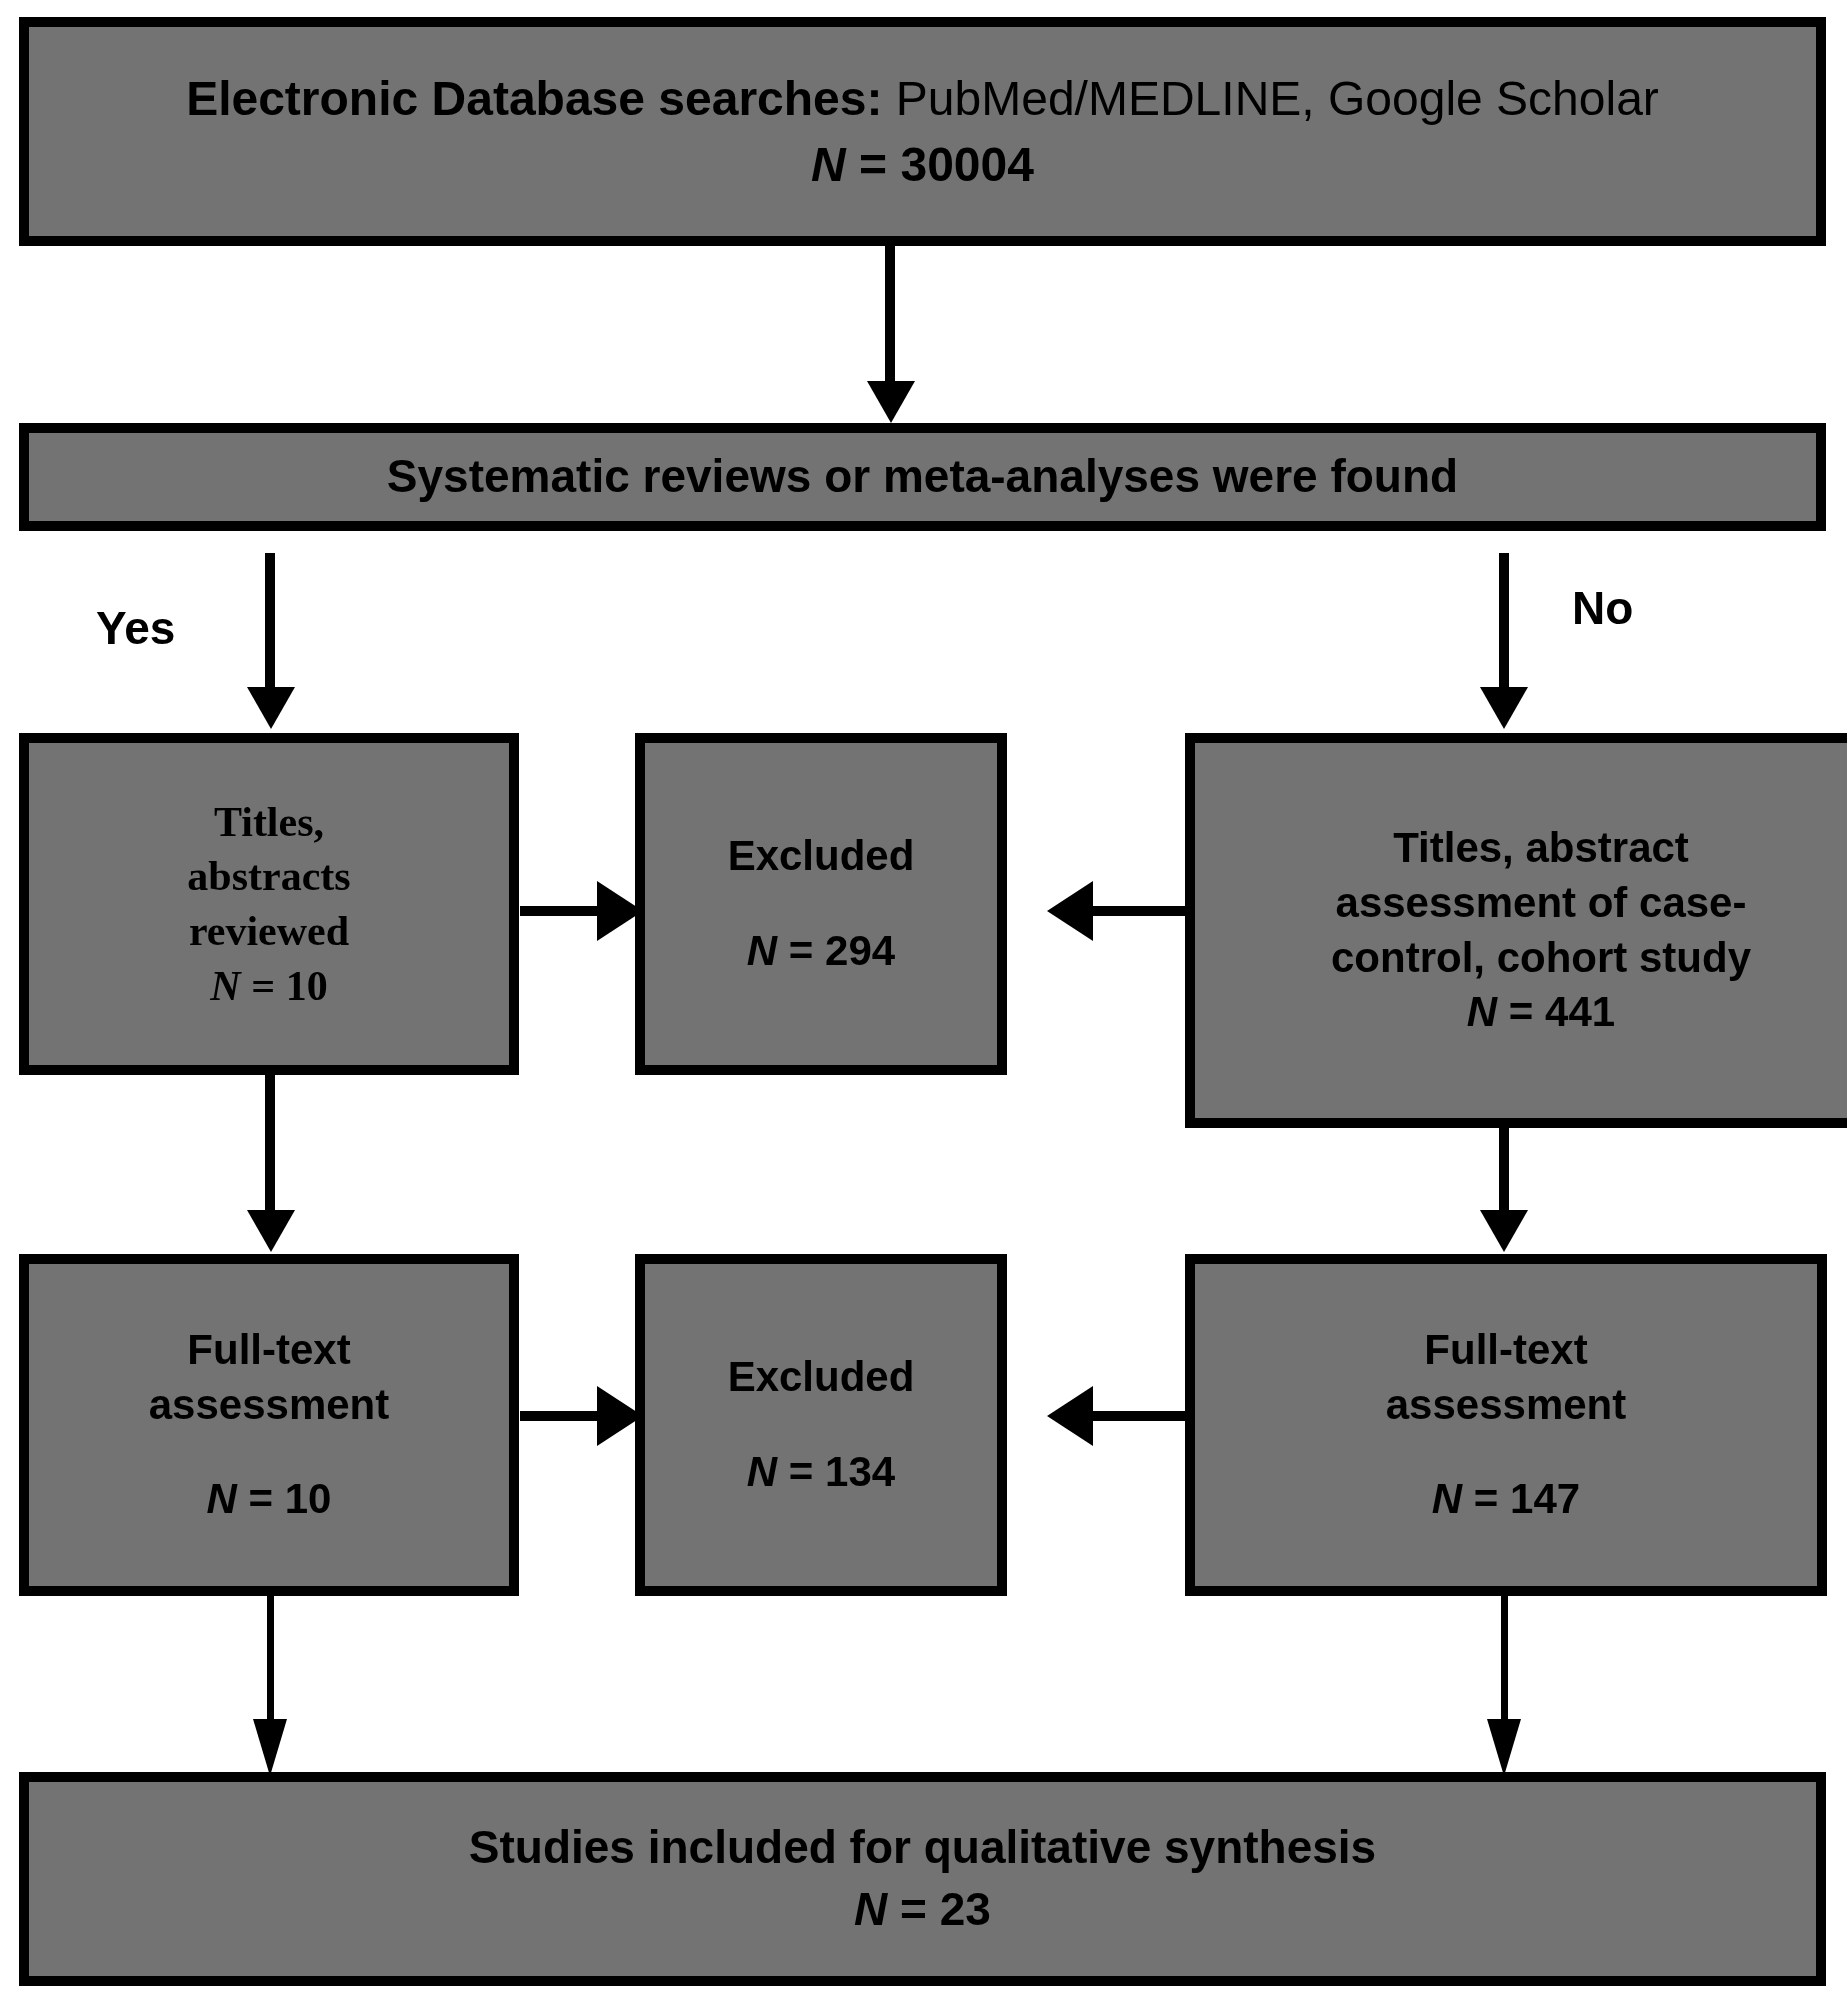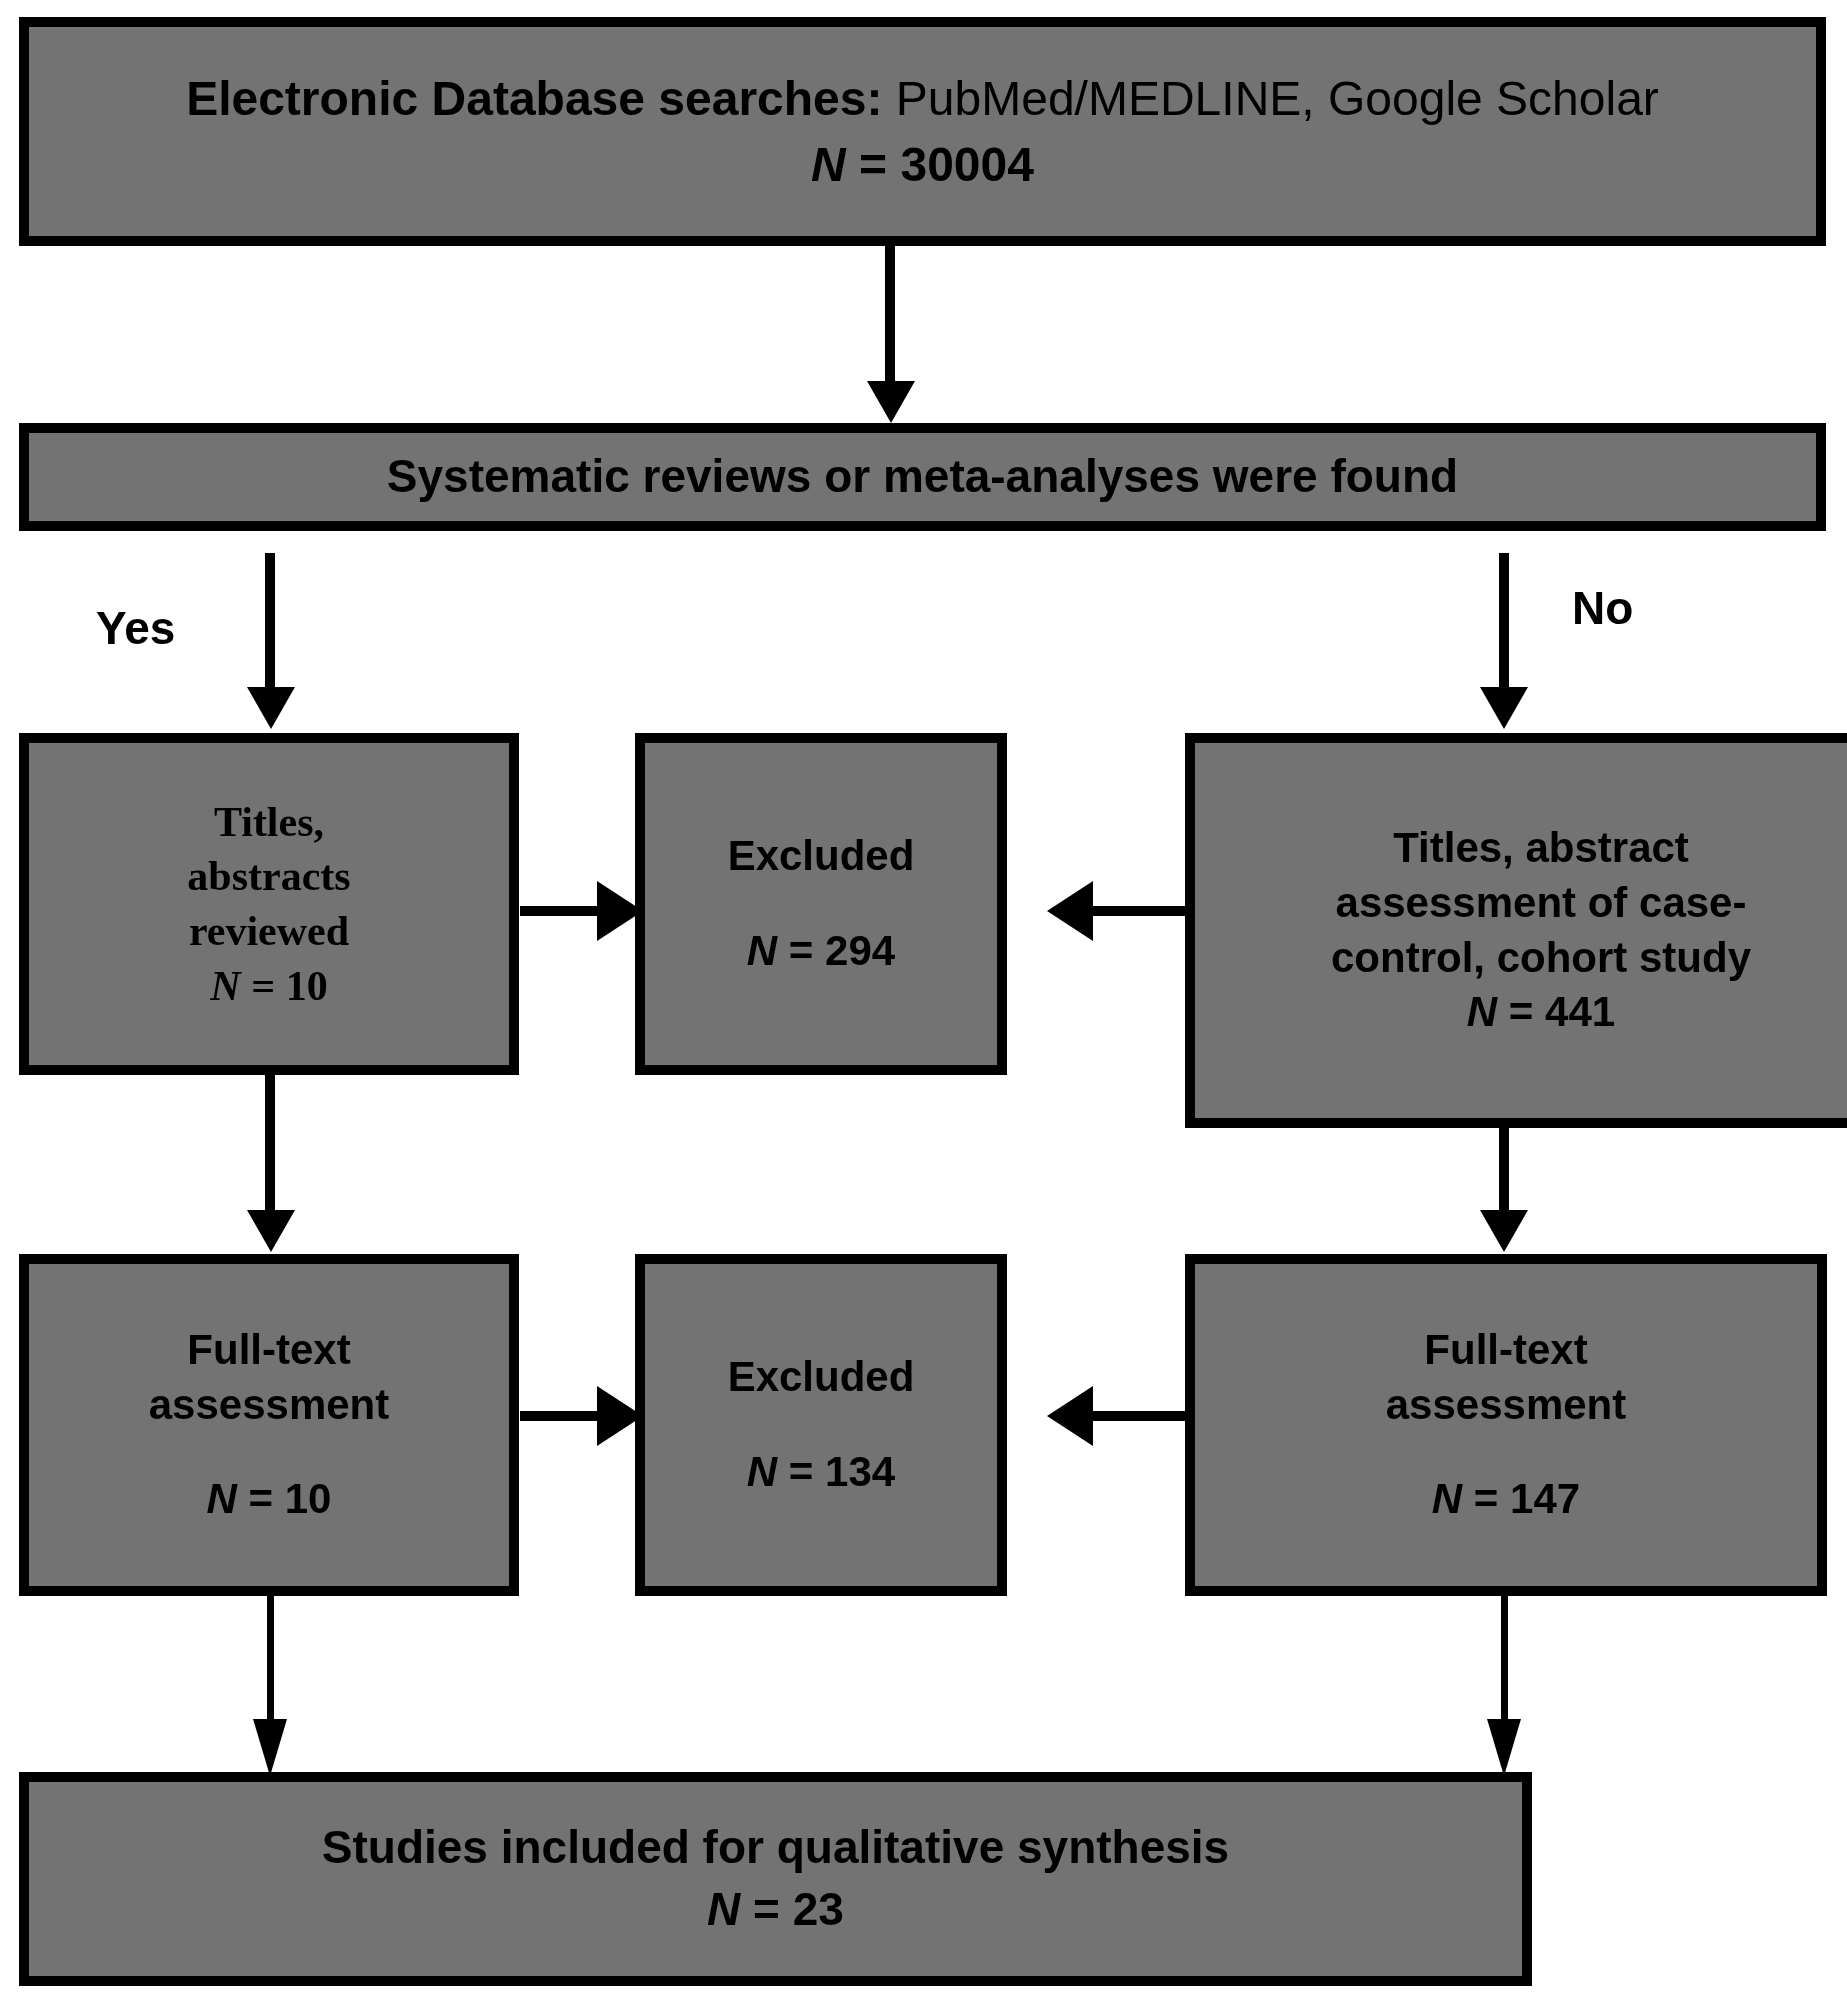--- a/index.html
+++ b/index.html
@@ -83,21 +83,21 @@
   #node-excluded-2 {
     left: 635px; top: 1254px; width: 372px; height: 342px;
     font-size: 42px;
   }
   #node-fulltext-right {
     left: 1185px; top: 1254px; width: 642px; height: 342px;
     font-size: 42px;
   }
 
   #node-included {
-    left: 19px; top: 1772px; width: 1513px; height: 214px;
+    left: 19px; top: 1772px; width: 1807px; height: 214px;
     font-size: 46px;
   }
   #node-included .line { line-height: 1.34; }
   .vline {
     position: absolute;
     background: #000000;
   }
   .hline {
     position: absolute;
     background: #000000;

